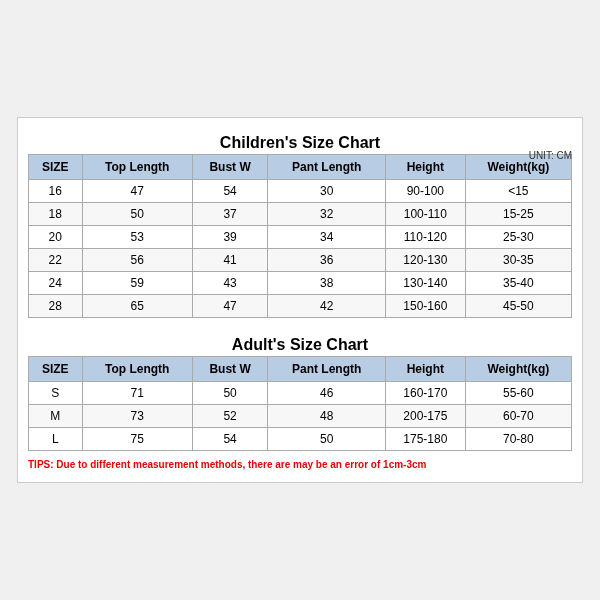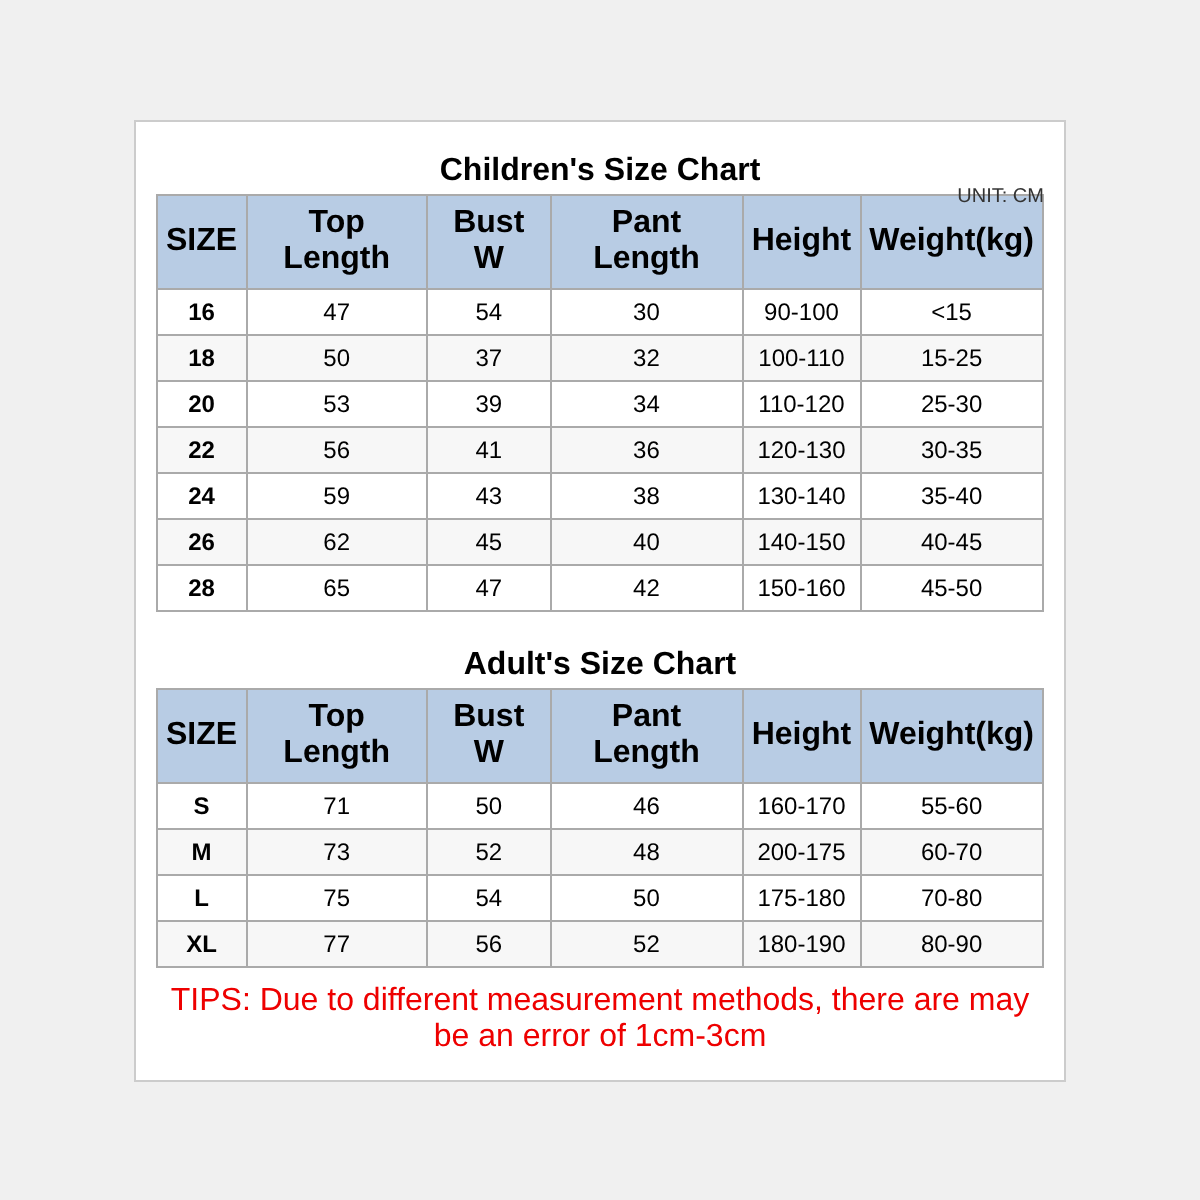--- a/index.html
+++ b/index.html
@@ -8,21 +8,21 @@
       display: flex;
       justify-content: center;
       align-items: center;
       width: 600px;
       height: 600px;
       font-family: Arial, sans-serif;
     }
     .chart-container {
       background: #fff;
       border: 1px solid #ccc;
-      width: 466px;
+      width: 566px;
       padding: 10px;
     }
     .section-title {
       text-align: center;
       font-size: 16px;
       font-weight: bold;
       padding: 6px 0 2px 0;
       position: relative;
     }
     .unit-label {
@@ -37,44 +37,45 @@
       width: 100%;
       border-collapse: collapse;
       margin-bottom: 4px;
     }
     thead tr {
       background: #b8cce4;
     }
     th {
       border: 1px solid #aaa;
       padding: 5px 4px;
-      font-size: 16px;
+      font-size: 12px;
       text-align: center;
       font-weight: bold;
     }
     td {
       border: 1px solid #aaa;
       padding: 4px 4px;
       font-size: 12px;
       text-align: center;
     }
     tr:nth-child(even) td {
       background: #f7f7f7;
     }
     tr:nth-child(odd) td {
       background: #fff;
     }
     td:first-child {
-      font-weight: bold;
+      font-weight: normal;
     }
     .tips {
-      text-align: center;
-      font-size: 16px;
+      text-align: left;
+      font-size: 10px;
       color: #e00;
       padding: 4px 0 2px 0;
+      font-weight: bold;
     }
     .section-divider {
       height: 8px;
     }
   </style>
 </head>
 <body>
 
 <div class="chart-container">
 
@@ -129,28 +130,20 @@
         </tr>
         <tr>
           <td>24</td>
           <td>59</td>
           <td>43</td>
           <td>38</td>
           <td>130-140</td>
           <td>35-40</td>
         </tr>
         <tr>
-          <td>26</td>
-          <td>62</td>
-          <td>45</td>
-          <td>40</td>
-          <td>140-150</td>
-          <td>40-45</td>
-        </tr>
-        <tr>
           <td>28</td>
           <td>65</td>
           <td>47</td>
           <td>42</td>
           <td>150-160</td>
           <td>45-50</td>
         </tr>
       </tbody>
   </table>
 
@@ -189,26 +182,18 @@
           <td>60-70</td>
         </tr>
         <tr>
           <td>L</td>
           <td>75</td>
           <td>54</td>
           <td>50</td>
           <td>175-180</td>
           <td>70-80</td>
         </tr>
-        <tr>
-          <td>XL</td>
-          <td>77</td>
-          <td>56</td>
-          <td>52</td>
-          <td>180-190</td>
-          <td>80-90</td>
-        </tr>
       </tbody>
   </table>
 
   <div class="tips">TIPS: Due to different measurement methods, there are may be an error of 1cm-3cm</div>
 
 </div>
 
 </body></html>

